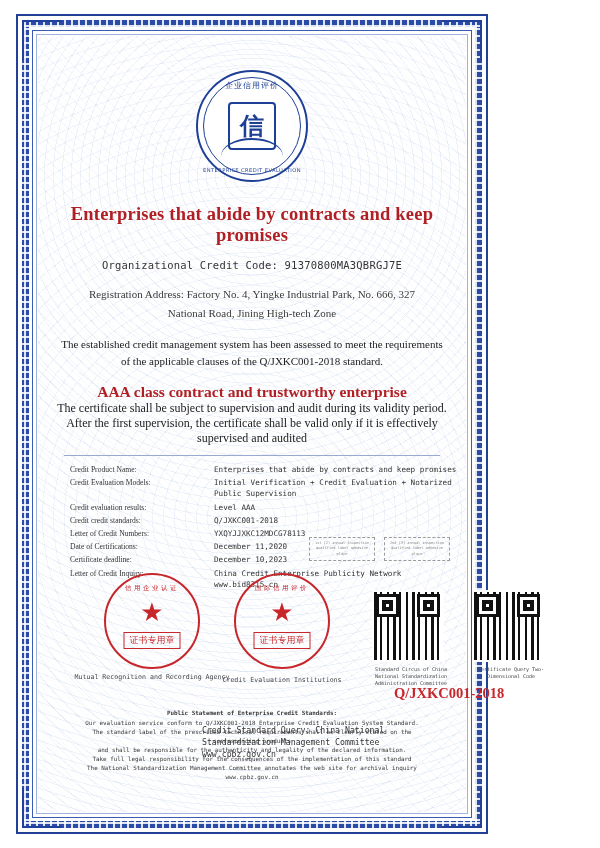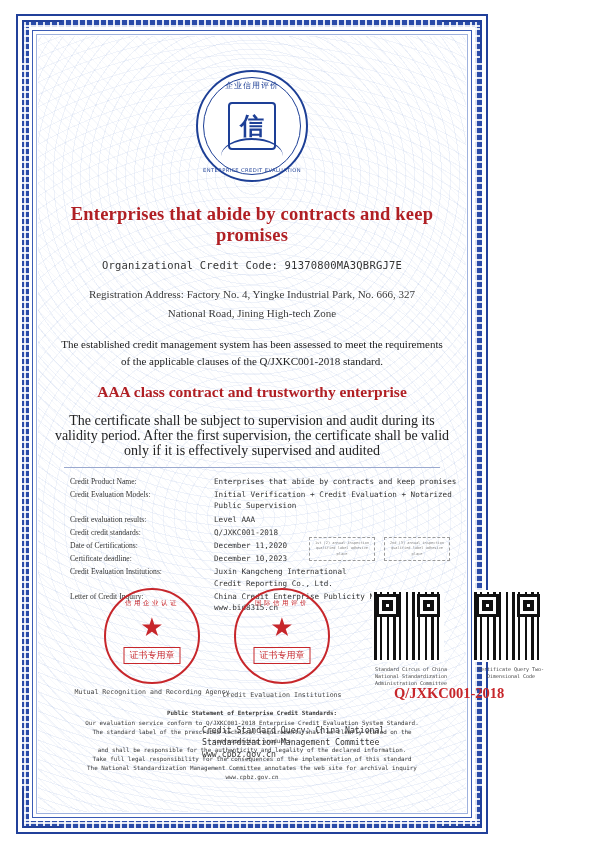--- a/index.html
+++ b/index.html
@@ -198,23 +198,23 @@
 
   .grade {
     margin-top: 13px;
     color: #b01f24;
     font-size: 15.5px;
     font-weight: bold;
     font-family: "Liberation Serif", serif;
   }
 
   .supervision {
-    margin-top: 12px;
+    margin-top: 0;
     color: #222222;
-    font-size: 14px;
+    font-size: 12px;
     line-height: 15px;
     padding: 0 12px;
     font-family: "Liberation Serif", serif;
   }
 
   .divider {
     margin: 9px 22px 0 22px;
     border-top: 1px solid #9aa9cf;
   }
 
@@ -265,21 +265,21 @@
     font-family: "DejaVu Sans Mono", monospace;
     text-align: center;
     padding-top: 3px;
     box-sizing: border-box;
   }
 
   
   .seals {
     position: absolute;
     left: 0; right: 0;
-    top: 548px;
+    top: 533px;
     height: 120px;
   }
   .seal {
     position: absolute;
     width: 96px;
     height: 96px;
   }
   .seal.s1 { left: 62px; top: 0; }
   .seal.s2 { left: 192px; top: 0; }
   .seal-ring {
@@ -469,31 +469,30 @@
             </tr>
             <tr>
               <td class="k">Credit evaluation results:</td>
               <td class="v">Level AAA</td>
             </tr>
             <tr>
               <td class="k">Credit credit standards:</td>
               <td class="v">Q/JXKC001-2018</td>
             </tr>
             <tr>
+              <td class="k">Letter of Credit Numbers:</td>
+              <td class="v">YXQYJJXKC12MDCG78113</td>
+            </tr>
+            <tr>
               <td class="k">Date of Certifications:</td>
               <td class="v">December 11,2020</td>
             </tr>
             <tr>
               <td class="k">Certificate deadline:</td>
               <td class="v">December 10,2023</td>
-            </tr>
-            <tr>
-              <td class="k">Credit Evaluation Institutions:</td>
-              <td class="v">Juxin Kangcheng International
-Credit Reporting Co., Ltd.</td>
             </tr>
             <tr>
               <td class="k">Letter of Credit Inquiry:</td>
               <td class="v">China Credit Enterprise Publicity Network
 www.bid8315.cn</td>
             </tr>
           </tbody>
       </table>
     </div>
 

